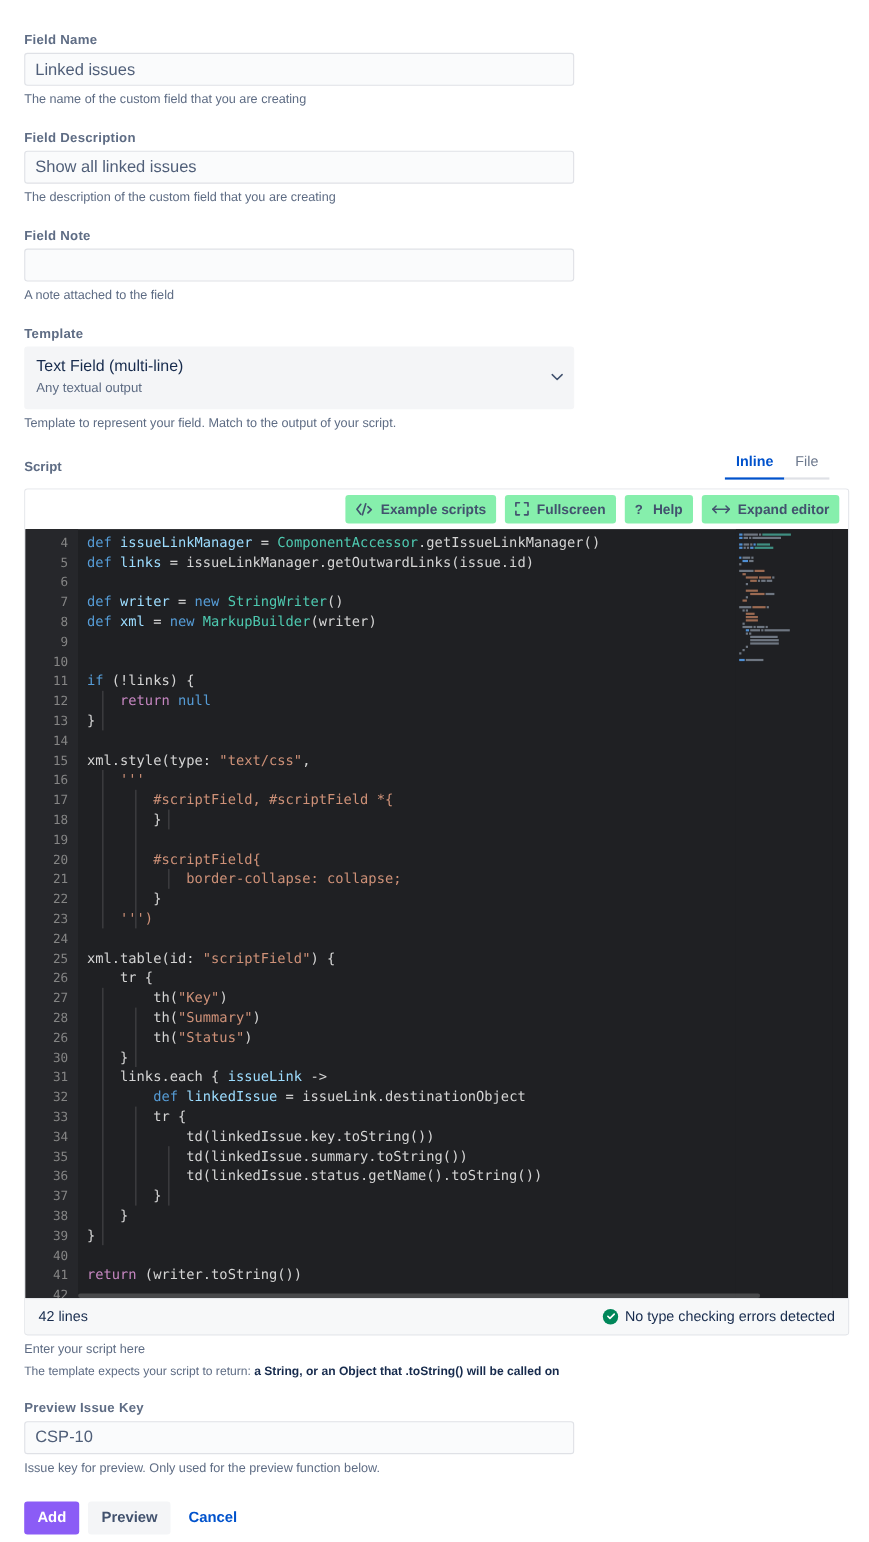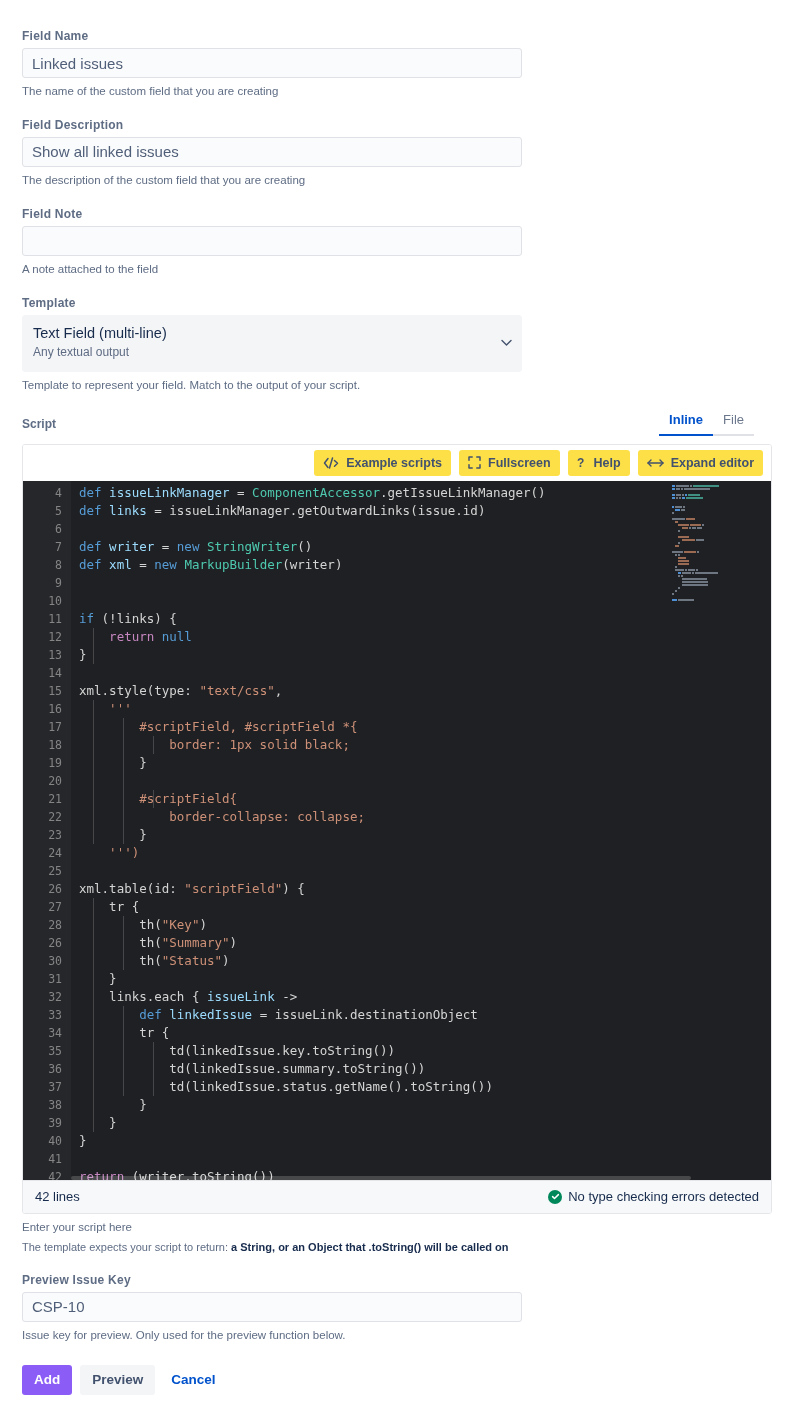--- a/index.html
+++ b/index.html
@@ -99,21 +99,21 @@
     display: flex;
     justify-content: flex-end;
     align-items: center;
     gap: 8px;
     padding: 0 8px;
   }
   .tb-btn {
     display: flex; align-items: center; gap: 7px;
     height: 26px;
     padding: 0 9px;
-    background: #fde047;
+    background: #86efac;
     border-radius: 3px;
     font-size: 12.5px;
     font-weight: bold;
     color: #42526e;
     cursor: pointer;
     white-space: nowrap;
   }
   .tb-ico { display: flex; align-items: center; color: #42526e; }
   .tb-ico svg { display: block; }
 
@@ -361,21 +361,20 @@
             <div class="cl"><span class="k">def</span> <span class="v">xml</span> = <span class="k">new</span> <span class="t">MarkupBuilder</span>(writer)</div>
             <div class="cl">&nbsp;</div>
             <div class="cl">&nbsp;</div>
             <div class="cl"><span class="k">if</span> (!links) {</div>
             <div class="cl">    <span class="kr">return</span> <span class="k">null</span></div>
             <div class="cl">}</div>
             <div class="cl">&nbsp;</div>
             <div class="cl">xml.style(type: <span class="s">"text/css"</span>,</div>
             <div class="cl"><span class="s">    '''</span></div>
             <div class="cl"><span class="s">        #scriptField, #scriptField *{</span></div>
-            <div class="cl"><span class="s">            border: 1px solid black;</span></div>
             <div class="cl">        }</div>
             <div class="cl">&nbsp;</div>
             <div class="cl"><span class="s">        #scriptField{</span></div>
             <div class="cl"><span class="s">            border-collapse: collapse;</span></div>
             <div class="cl">        }</div>
             <div class="cl"><span class="s">    ''')</span></div>
             <div class="cl">&nbsp;</div>
             <div class="cl">xml.table(id: <span class="s">"scriptField"</span>) {</div>
             <div class="cl">    tr {</div>
             <div class="cl">        th(<span class="s">"Key"</span>)</div>

